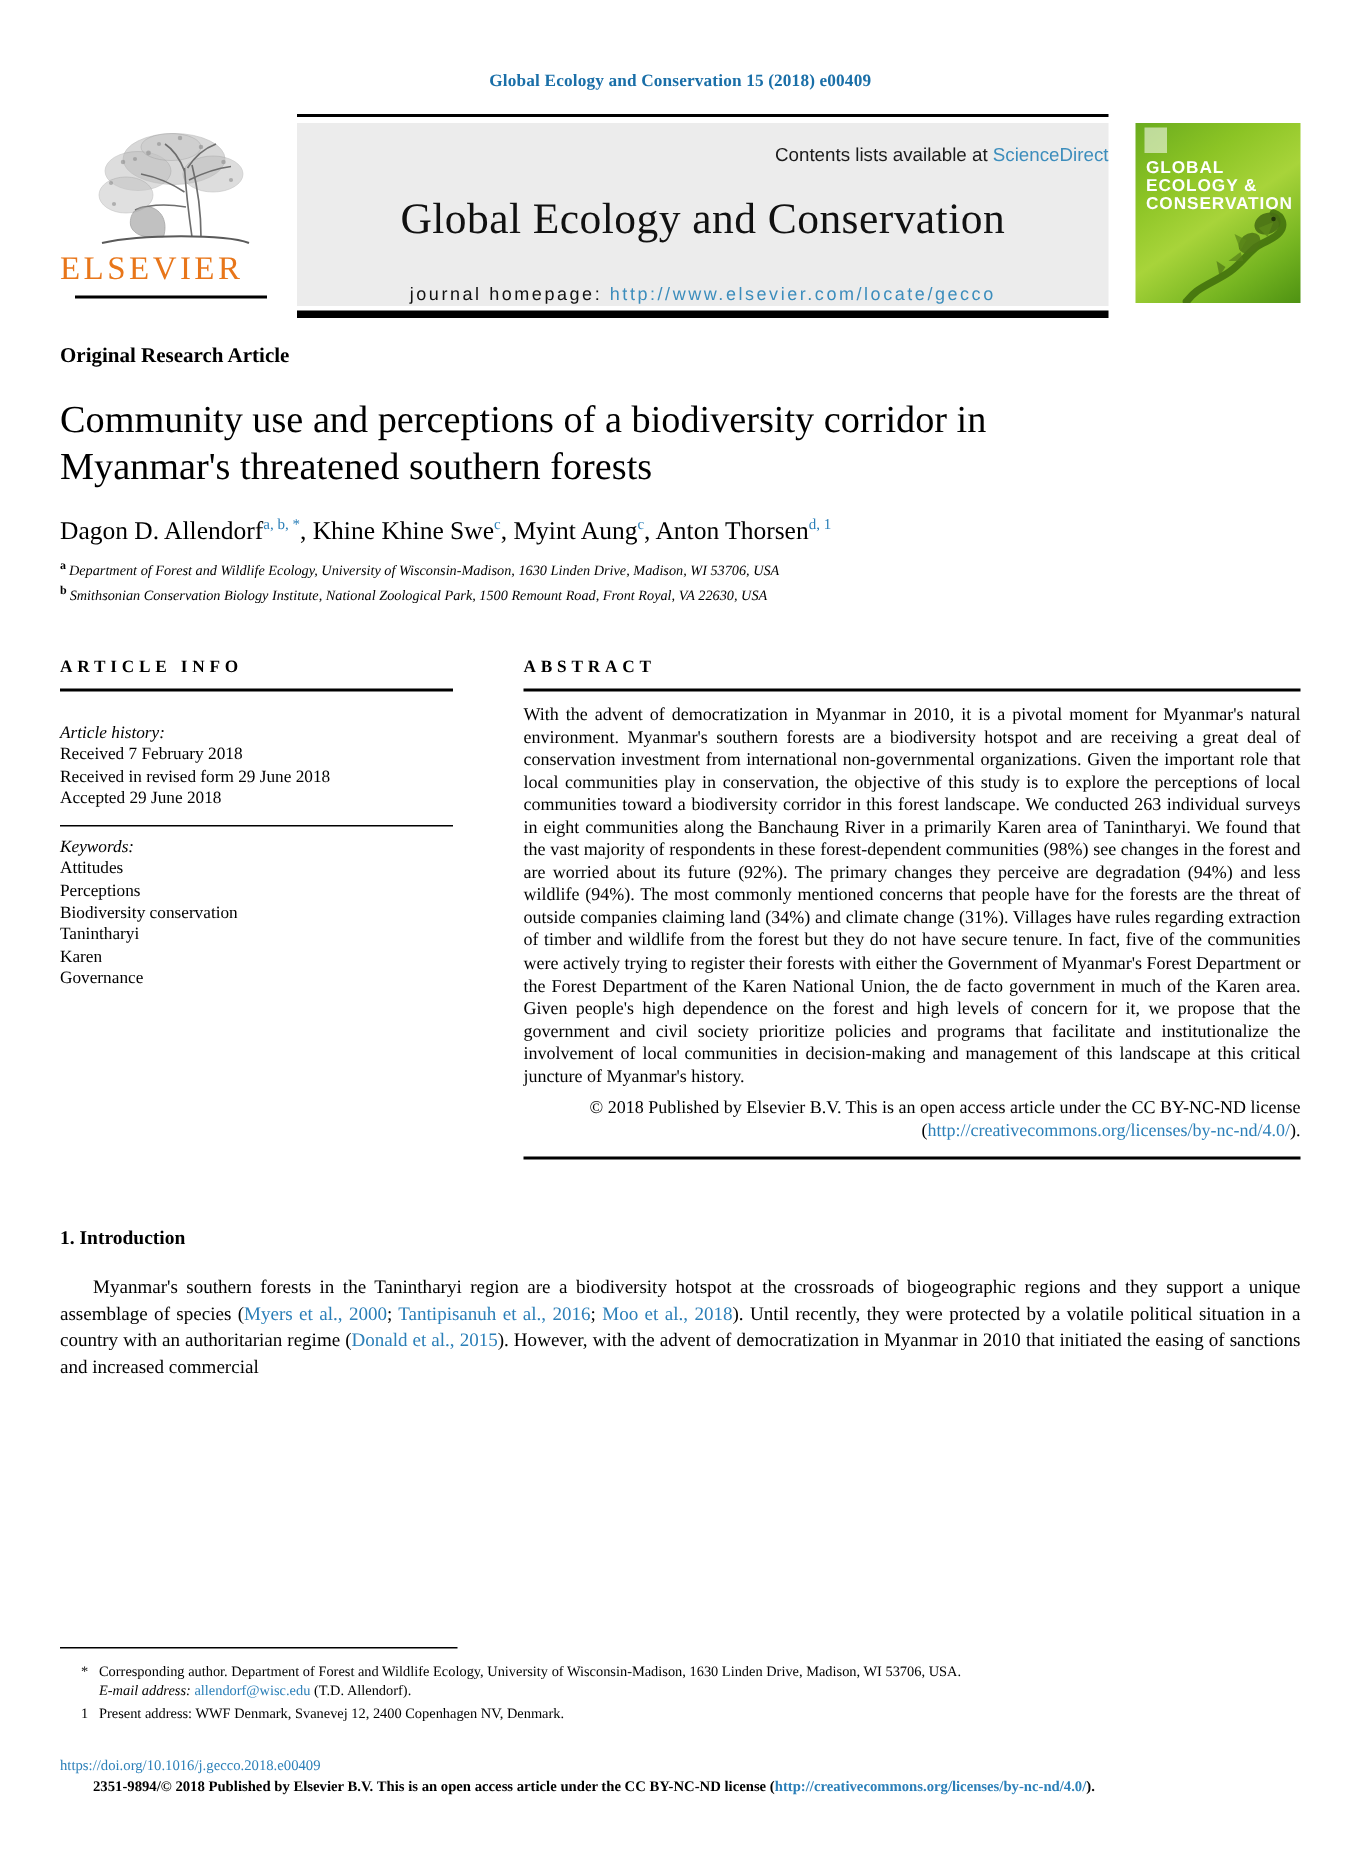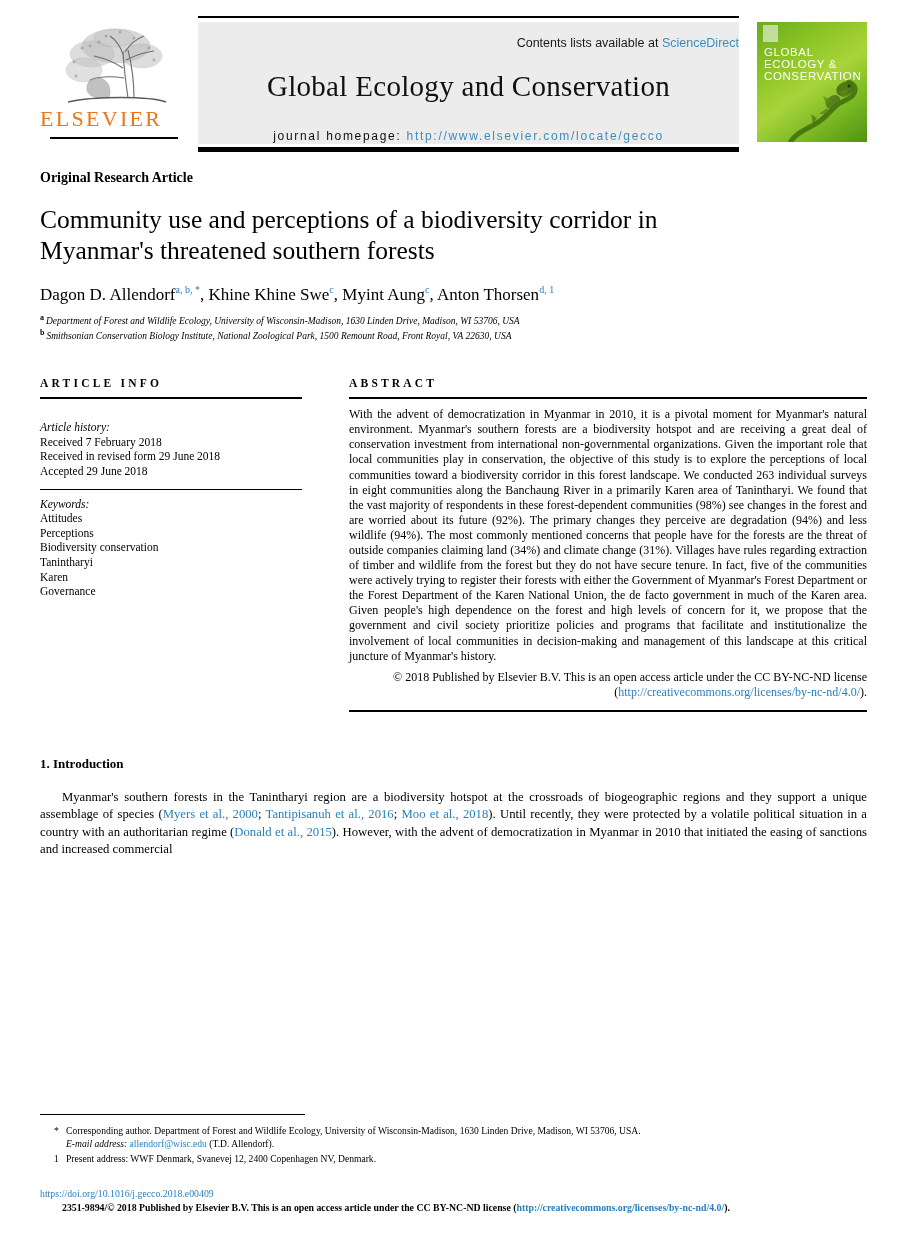--- a/index.html
+++ b/index.html
@@ -138,21 +138,21 @@
   .cover-title {
     position: absolute;
     left: 7px;
     top: 24px;
     font-family: "Liberation Sans", sans-serif;
     font-size: 11.5px;
     line-height: 12px;
     color: #ffffff;
     letter-spacing: 0.6px;
     text-align: left;
-    font-weight: normal;
+    font-weight: bold;
   }
   .cover-lizard {
     position: absolute;
     left: 30px;
     top: 52px;
     width: 78px;
     height: 68px;
   }
 
   
@@ -305,20 +305,21 @@
   }
   .imprint .doi { color: #2b7fb8; }
   .imprint a { color: #2b7fb8; text-decoration: none; }
   .imprint .issn-line { font-weight: bold; margin-left: 22px; }
 </style>
 </head>
 <body>
 
 <div class="page">
 
+  <div class="running-head">Global Ecology and Conservation 15 (2018) e00409</div>
 
   <div class="masthead">
     <div class="masthead-rule-top"></div>
 
     <div class="elsevier-logo">
       <svg class="elsevier-tree" viewBox="0 0 120 86">
         <g fill="#9a9a9a" stroke="#8a8a8a" stroke-width="0.4">
           <ellipse cx="62" cy="22" rx="34" ry="17" fill="#b9b9b9" opacity="0.55"></ellipse>
           <ellipse cx="38" cy="30" rx="22" ry="13" fill="#bdbdbd" opacity="0.5"></ellipse>
           <ellipse cx="88" cy="32" rx="20" ry="12" fill="#bdbdbd" opacity="0.5"></ellipse>

